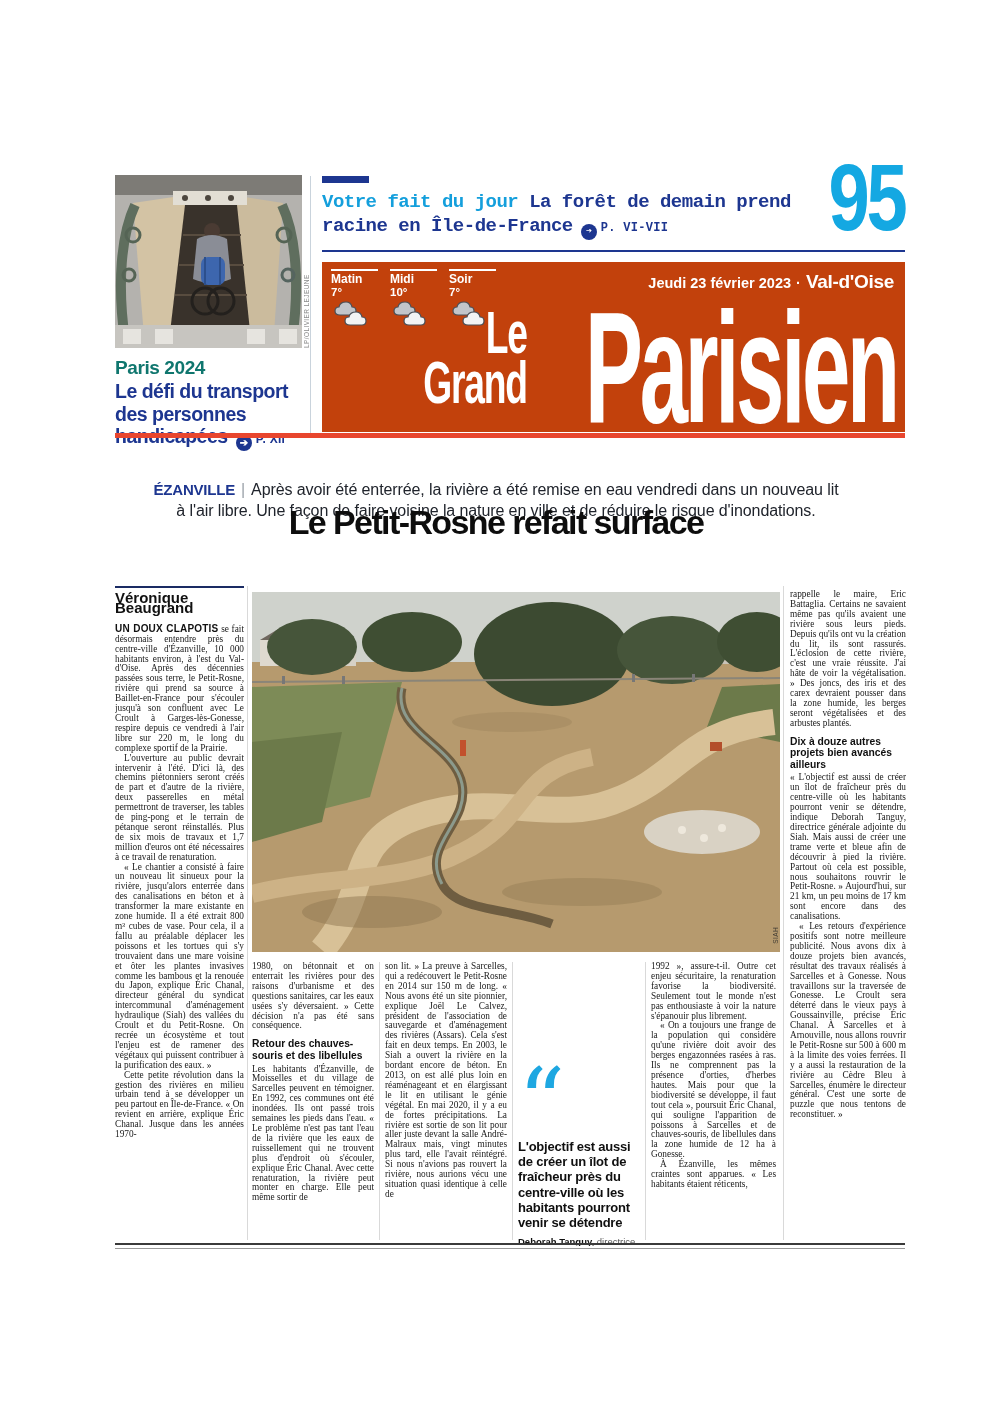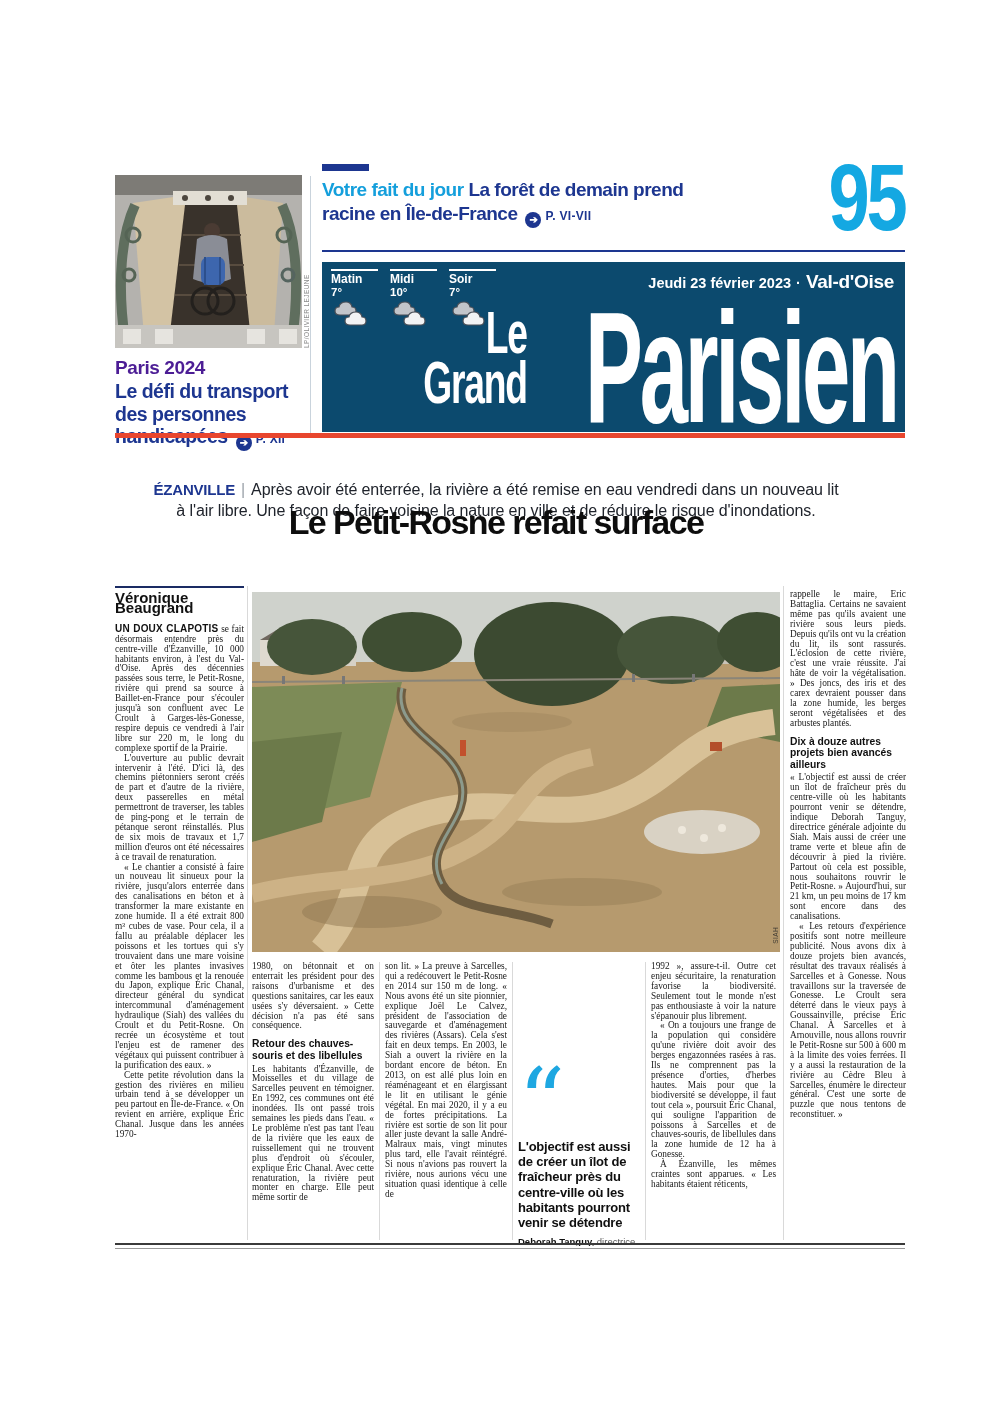--- a/index.html
+++ b/index.html
@@ -3,36 +3,36 @@
 <meta charset="utf-8">
 <style>
   html,body{margin:0;padding:0;background:#ffffff;}
   .page{position:relative;width:992px;height:1403px;background:#ffffff;overflow:hidden;
         font-family:"Liberation Sans",sans-serif;color:#1c1c1c;}
   
   .left-teaser{position:absolute;left:115px;top:175px;width:187px;}
   .lt-photo{position:relative;width:187px;height:173px;overflow:hidden;background:#b4b2ae;}
   .lt-credit{position:absolute;left:303px;top:178px;width:9px;height:170px;
              writing-mode:vertical-rl;transform:rotate(180deg);font-size:6.5px;color:#8a8a8a;letter-spacing:.4px;}
-  .lt-kicker{margin-top:9px;color:#4c1d95;font-size:19px;font-weight:800;letter-spacing:-.4px;line-height:21px;}
+  .lt-kicker{margin-top:9px;color:#0f766e;font-size:19px;font-weight:800;letter-spacing:-.4px;line-height:21px;}
   .lt-title{margin-top:2px;color:#1d3690;font-size:19.5px;font-weight:800;letter-spacing:-.5px;line-height:22.5px;}
   .pageref{color:#1d3690;font-size:12px;font-weight:800;letter-spacing:.3px;}
   .arrow-circle{display:inline-flex;width:16px;height:16px;border-radius:50%;background:#1d3690;color:#fff;
                 align-items:center;justify-content:center;font-size:10px;font-weight:700;vertical-align:-3px;margin:0 4px 0 8px;}
   .divider-v-top{position:absolute;left:310px;top:176px;width:1px;height:257px;background:#c9d3dc;}
-  .top-teaser{position:absolute;left:322px;top:164px;width:500px;}
+  .top-teaser{position:absolute;left:322px;top:176px;width:500px;font-family:Liberation Mono, monospace;}
   .tt-bar{width:47px;height:7px;background:#1d3690;margin-bottom:7px;}
   .tt-line{font-size:19px;font-weight:800;letter-spacing:-.5px;line-height:24px;}
   .tt-label{color:#149fdc;}
   .tt-title{color:#1d3690;}
   .edition-number{position:absolute;right:87px;top:156px;color:#14a8e2;font-size:95px;font-weight:800;line-height:82px;
                   letter-spacing:-4px;transform:scaleX(.78);transform-origin:right top;}
   .nav-hairline{position:absolute;left:322px;top:250px;width:583px;height:2px;background:#1d3690;}
   
-  .masthead{position:absolute;left:322px;top:262px;width:583px;height:170px;background:#0c4a6e;overflow:hidden;}
+  .masthead{position:absolute;left:322px;top:262px;width:583px;height:170px;background:#c2410c;overflow:hidden;}
   .weather{position:absolute;left:9px;top:7px;display:flex;gap:12px;}
   .w-slot{width:47px;border-top:2px solid #ffffff;padding-top:2px;color:#fff;}
   .w-label{font-size:12px;font-weight:800;line-height:13px;}
   .w-temp{font-size:11.5px;font-weight:800;line-height:12px;}
   .w-icon{margin-top:3px;}
   .m-date{position:absolute;right:11px;top:9px;color:#ffffff;white-space:nowrap;}
   .m-date-day{font-size:14.5px;font-weight:600;}
   .m-date-dot{font-size:14.5px;font-weight:800;margin:0 5px;}
   .m-date-zone{font-size:19px;font-weight:800;letter-spacing:-.3px;}
   .m-legrand{position:absolute;right:378px;bottom:24px;color:#fff;font-weight:800;text-align:right;
@@ -243,21 +243,21 @@
       <rect x="458" y="150" width="12" height="9" fill="#b34f2b"></rect>
       <rect x="30" y="84" width="3" height="8" fill="#777"></rect>
         <rect x="90" y="84" width="3" height="8" fill="#777"></rect>
       <rect x="380" y="82" width="3" height="8" fill="#777"></rect>
         <rect x="440" y="82" width="3" height="8" fill="#777"></rect>
     </svg>
     <div class="photo-credit">SIAH</div>
   </div>
 
   <div class="col col2 bodytext">
-    <p>1980, on bétonnait et on enterrait les président pour des raisons d'urbanisme et des questions sanitaires, car les eaux usées s'y déversaient. » Cette décision n'a pas été sans conséquence.</p>
+    <p>1980, on bétonnait et on enterrait les rivières pour des raisons d'urbanisme et des questions sanitaires, car les eaux usées s'y déversaient. » Cette décision n'a pas été sans conséquence.</p>
     <div class="subhead">Retour des chauves-souris et des libellules</div>
     <p>Les habitants d'Ézanville, de Moisselles et du village de Sarcelles peuvent en témoigner. En 1992, ces communes ont été inondées. Ils ont passé trois semaines les pieds dans l'eau. « Le problème n'est pas tant l'eau de la rivière que les eaux de ruissellement qui ne trouvent plus d'endroit où s'écouler, explique Éric Chanal. Avec cette renaturation, la rivière peut monter en charge. Elle peut même sortir de</p>
   </div>
 
   <div class="col col3 bodytext">
     <p>son lit. » La preuve à Sarcelles, qui a redécouvert le Petit-Rosne en 2014 sur 150 m de long. « Nous avons été un site pionnier, explique Joël Le Calvez, président de l'association de sauvegarde et d'aménagement des rivières (Assars). Cela s'est fait en deux temps. En 2003, le Siah a ouvert la rivière en la bordant encore de béton. En 2013, on est allé plus loin en réaménageant et en élargissant le lit en utilisant le génie végétal. En mai 2020, il y a eu de fortes précipitations. La rivière est sortie de son lit pour aller juste devant la salle André-Malraux mais, vingt minutes plus tard, elle l'avait réintégré. Si nous n'avions pas rouvert la rivière, nous aurions vécu une situation quasi identique à celle de</p>
   </div>
 
   <div class="col col4">
     <div class="pullquote">

